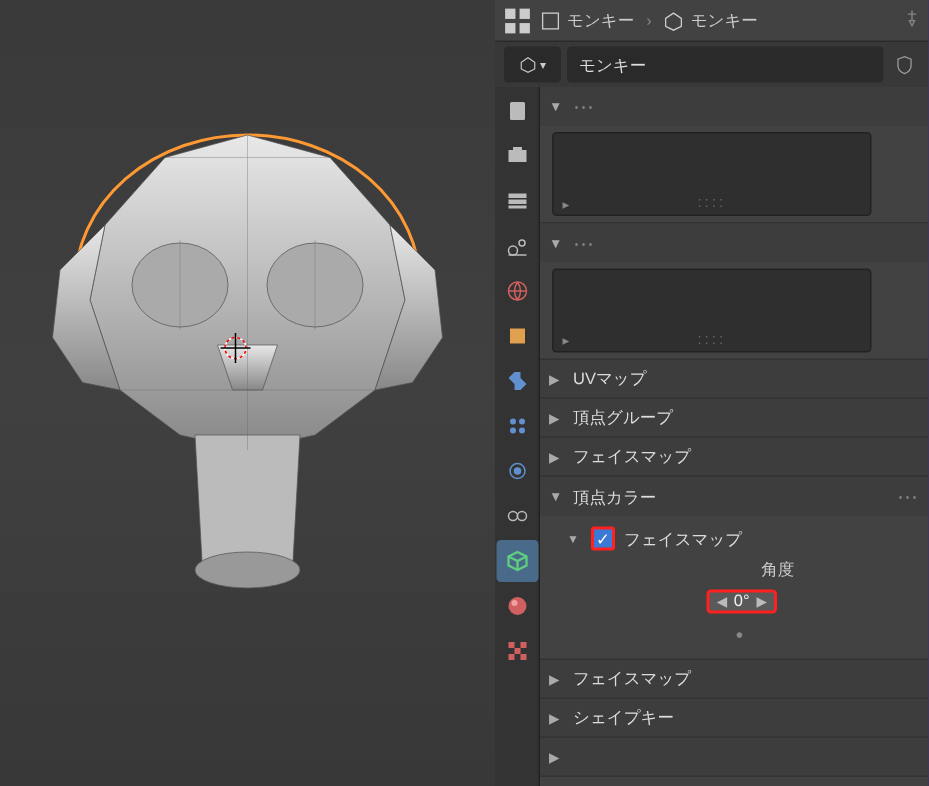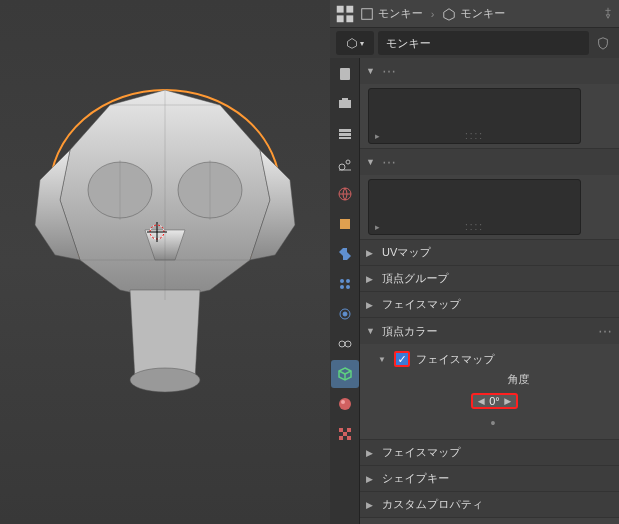--- a/index.html
+++ b/index.html
@@ -285,17 +285,16 @@
       <div class="collapsed-section">
         <span class="disclosure">▶</span>
         <span>フェイスマップ</span>
       </div>
       <div class="collapsed-section">
         <span class="disclosure">▶</span>
         <span>シェイプキー</span>
       </div>
       <div class="collapsed-section">
         <span class="disclosure">▶</span>
-        <span>カスタムプロパティ</span>
       </div>
     </div>
   </div>
 </div>
 
 </body></html>

